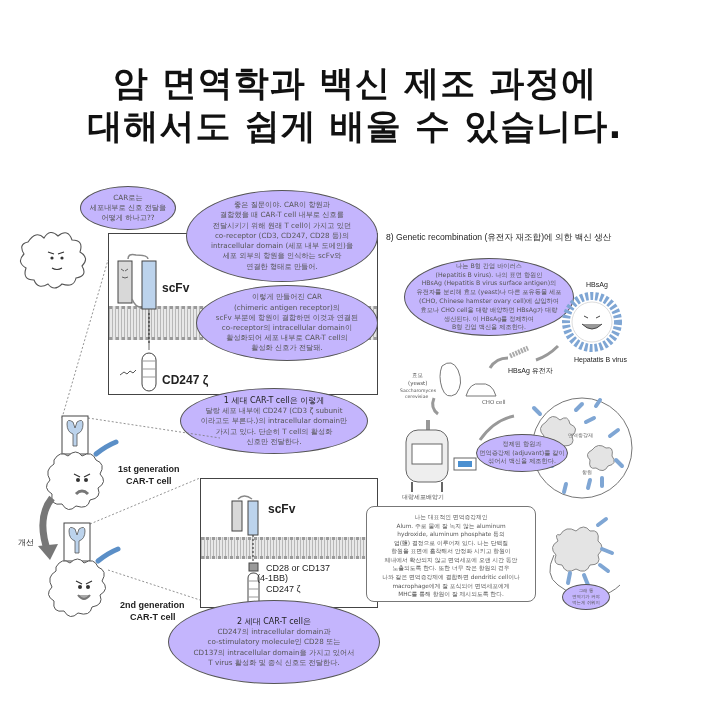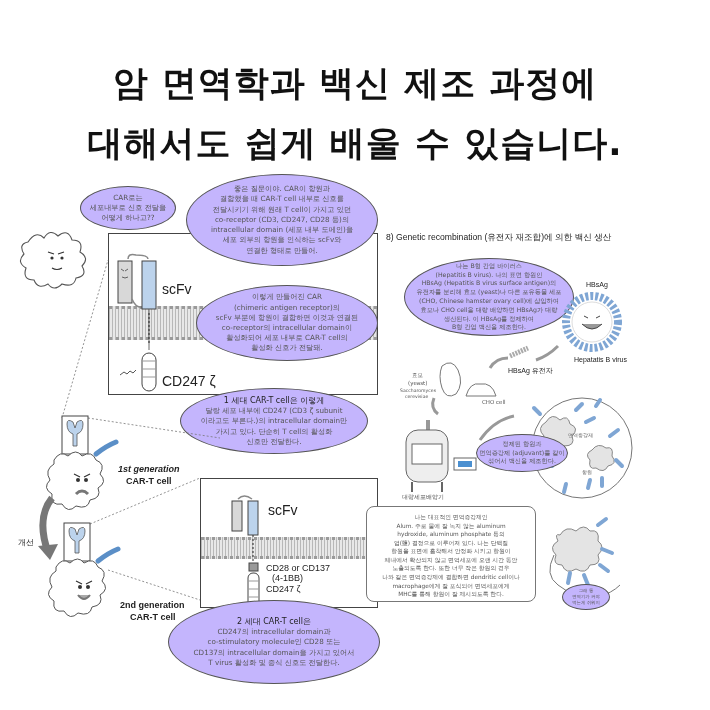--- a/index.html
+++ b/index.html
@@ -8,33 +8,33 @@
   .abs { position: absolute; }
   .headline { left: 0; width: 710px; text-align: center; font-family: "DejaVu Sans", sans-serif; font-weight: bold; font-size: 35px; color: #111; letter-spacing: 1px; }
   .bubble { position: absolute; border: 1.2px solid #555; border-radius: 50%; background: #c4b5fd; display: flex; align-items: center; justify-content: center; text-align: center; color: #555; font-size: 7.2px; line-height: 1.42; }
   .bubble .inner { padding: 0 6px; }
   .bubble .line { display: block; white-space: nowrap; }
   .bubble .strong { color: #222; font-size: 8px; font-weight: normal; }
   .panel-box { position: absolute; border: 1.2px solid #444; background: #fff; }
   .membrane { position: absolute; height: 34px; background:
       repeating-linear-gradient(90deg, #b8b8b8 0 1px, #e8e8e8 1px 3px); border-top: 3px dotted #9a9a9a; border-bottom: 3px dotted #9a9a9a; }
   .label { position: absolute; font-size: 9px; color: #222; font-family: "Liberation Sans", sans-serif; white-space: nowrap; }
-  .label.big { font-size: 14px; }
+  .label.big { font-size: 12px; font-weight: bold; }
   .label.bold { font-weight: bold; }
   .note-box { position: absolute; border: 1.2px solid #777; border-radius: 8px; background: #fff; text-align: center; color: #555; font-size: 6.6px; line-height: 1.5; padding: 6px 4px; }
   .note-box .line { display: block; white-space: nowrap; }
   .tiny { font-size: 5.5px; color: #555; position: absolute; white-space: nowrap; text-align: center; }
   .section-title { position: absolute; font-size: 8.6px; color: #222; font-family: "Liberation Sans", sans-serif; white-space: nowrap; }
   svg { position: absolute; overflow: visible; }
 </style>
 </head>
 <body>
 
 <div class="abs headline" style="top:60px;">암 면역학과 백신 제조 과정에</div>
-<div class="abs headline" style="top:120px;">대해서도 쉽게 배울 수 있습니다.</div>
+<div class="abs headline" style="top:103px;">대해서도 쉽게 배울 수 있습니다.</div>
 
 <div>
 
   <div class="bubble" style="left:80px; top:186px; width:96px; height:44px;">
     <div class="inner">
       <span class="line">CAR로는</span>
       <span class="line">세포내부로 신호 전달을</span>
       <span class="line">어떻게 하나고??</span>
     </div>
   </div>
@@ -60,21 +60,21 @@
     <line x1="37" y1="58" x2="37" y2="90" stroke="#222" stroke-dasharray="2,2" stroke-width="1"></line>
     <rect x="30" y="98" width="14" height="38" rx="7" fill="#fff" stroke="#444"></rect>
     <line x1="30" y1="106" x2="44" y2="106" stroke="#999"></line>
     <line x1="30" y1="114" x2="44" y2="114" stroke="#999"></line>
     <line x1="30" y1="122" x2="44" y2="122" stroke="#999"></line>
     <path d="M8 120 l4 -3 l3 2 l3 -3 l3 2 l3 -3" fill="none" stroke="#555" stroke-width="1"></path>
   </svg>
   <div class="label big" style="left:162px; top:281px;">scFv</div>
   <div class="label big" style="left:162px; top:373px;">CD247 ζ</div>
 
-  <div class="bubble" style="left:186px; top:174px; width:192px; height:92px;text-align:center;">
+  <div class="bubble" style="left:186px; top:190px; width:192px; height:92px;text-align:center;">
     <div class="inner">
       <span class="line">좋은 질문이야. CAR이 항원과</span>
       <span class="line">결합했을 때 CAR-T cell 내부로 신호를</span>
       <span class="line">전달시키기 위해 원래 T cell이 가지고 있던</span>
       <span class="line">co-receptor (CD3, CD247, CD28 등)의</span>
       <span class="line">intracellular domain (세포 내부 도메인)을</span>
       <span class="line">세포 외부의 항원을 인식하는 scFv와</span>
       <span class="line">연결한 형태로 만들어.</span>
     </div>
   </div>
@@ -110,21 +110,21 @@
   <svg style="left:50px; top:416px;" width="80" height="110" viewBox="0 0 80 110">
     <rect x="12" y="0" width="26" height="38" fill="#fff" stroke="#444"></rect>
     <path d="M17 8 q0 -6 6 -2 l2 6 l2 -6 q6 -4 6 2 q0 8 -6 10 l0 12 l-4 0 l0 -12 q-6 -2 -6 -10z" fill="#bcd3ec" stroke="#555" stroke-width="0.8"></path>
     <path d="M4 44 q6 -10 14 -4 q8 -8 14 0 q10 -6 14 4 q10 4 4 14 q8 8 -2 14 q4 10 -8 12 q-2 10 -14 6 q-8 8 -14 -2 q-12 2 -10 -10 q-10 -6 -2 -14 q-6 -10 4 -16z" fill="#fff" stroke="#555" stroke-width="1"></path>
     <path d="M24 58 l6 3 M40 58 l-6 3" stroke="#333" stroke-width="1.2"></path>
     <circle cx="28" cy="64" r="2" fill="#333"></circle>
       <circle cx="36" cy="64" r="2" fill="#333"></circle>
     <path d="M26 78 q6 -6 12 0" stroke="#777" fill="none" stroke-width="3"></path>
     <path d="M46 38 q10 -8 20 -12" stroke="#5b8fc7" stroke-width="5" stroke-linecap="round" fill="none"></path>
   </svg>
-  <div class="label bold" style="left:118px; top:464px;font-style:italic;">1st generation</div>
+  <div class="label bold" style="left:118px; top:464px;">1st generation</div>
   <div class="label bold" style="left:126px; top:476px;">CAR-T cell</div>
 
   <svg style="left:30px; top:496px;" width="40" height="70" viewBox="0 0 40 70">
     <path d="M22 2 q-16 20 -4 54" stroke="#777" stroke-width="7" fill="none"></path>
     <path d="M8 50 l12 14 l8 -16z" fill="#777"></path>
   </svg>
   <div class="label" style="left:18px; top:523px; font-size:8px;margin-top:14px;">개선</div>
 
   <svg style="left:50px; top:523px;" width="80" height="110" viewBox="0 0 80 110">
     <rect x="14" y="0" width="26" height="38" fill="#fff" stroke="#444"></rect>
@@ -147,21 +147,21 @@
     <rect x="18" y="6" width="10" height="34" fill="#bcd3ec" stroke="#444"></rect>
     <line x1="23" y1="40" x2="23" y2="66" stroke="#222" stroke-dasharray="2,2"></line>
     <rect x="19" y="68" width="9" height="8" fill="#999" stroke="#444"></rect>
     <rect x="18" y="78" width="11" height="34" rx="5" fill="#fff" stroke="#444"></rect>
     <line x1="18" y1="86" x2="29" y2="86" stroke="#999"></line>
     <line x1="18" y1="94" x2="29" y2="94" stroke="#999"></line>
     <line x1="18" y1="102" x2="29" y2="102" stroke="#999"></line>
   </svg>
   <div class="label big" style="left:268px; top:502px;">scFv</div>
   <div class="label" style="left:266px; top:563px;">CD28 or CD137</div>
-  <div class="label" style="left:272px; top:573px;">(4-1BB)</div>
+  <div class="label" style="left:257px; top:573px;">(4-1BB)</div>
   <div class="label" style="left:266px; top:584px;">CD247 ζ</div>
 
   <div class="bubble" style="left:168px; top:600px; width:212px; height:84px;">
     <div class="inner">
       <span class="line strong">2 세대 CAR-T cell은</span>
       <span class="line">CD247의 intracellular domain과</span>
       <span class="line">co-stimulatory molecule인 CD28 또는</span>
       <span class="line">CD137의 intracellular domain을 가지고 있어서</span>
       <span class="line">T virus 활성화 및 증식 신호도 전달한다.</span>
     </div>

